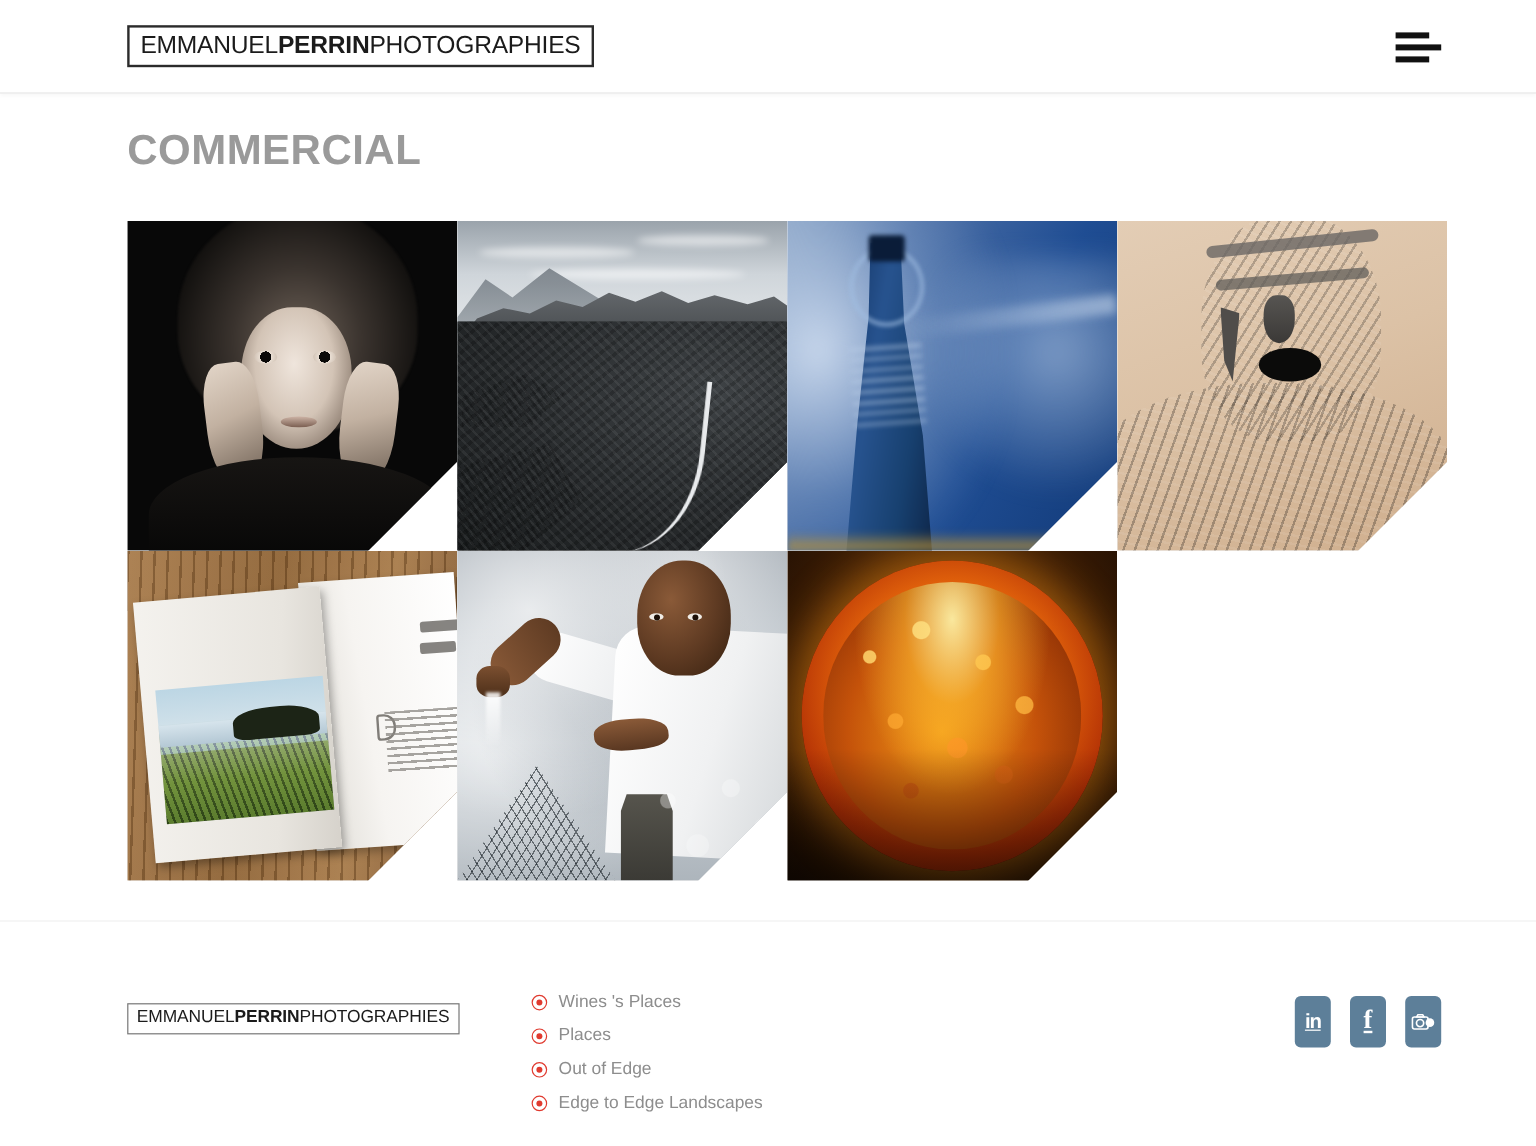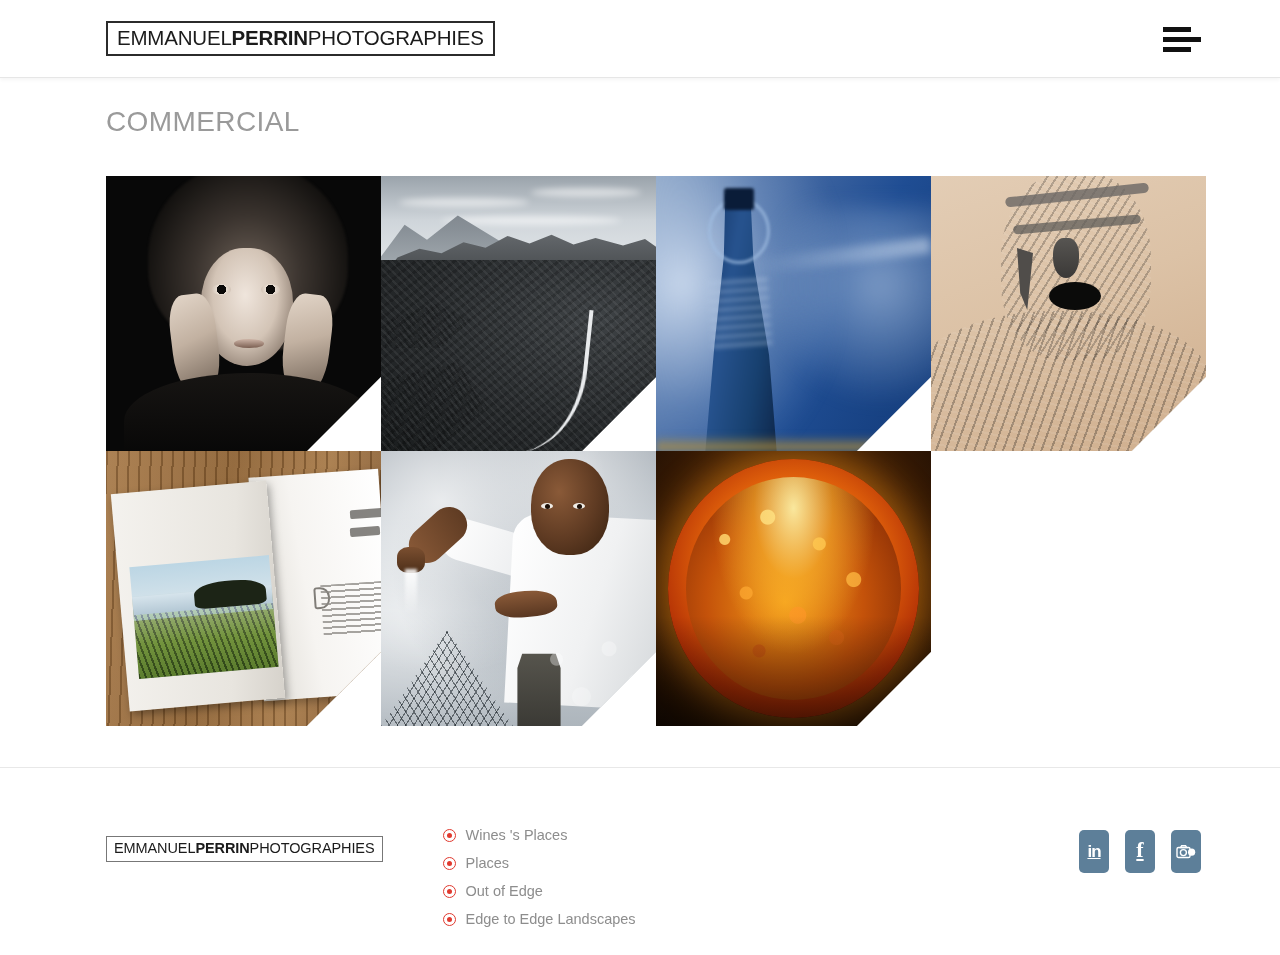--- a/index.html
+++ b/index.html
@@ -61,23 +61,23 @@
 
   
   .page-body {
     background: #ffffff;
     padding-top: 0;
     height: 689px;
     position: relative;
   }
 
   .page-title {
-    font-size: 28px;
+    font-size: 35px;
     color: #9a9a9a;
-    font-weight: 400;
+    font-weight: 700;
     letter-spacing: 0.4px;
     padding: 28px 0 0 106px;
   }
 
   
   .gallery {
     margin: 38px 0 0 106px;
     width: 1100px;
     display: flex;
     flex-wrap: wrap;

